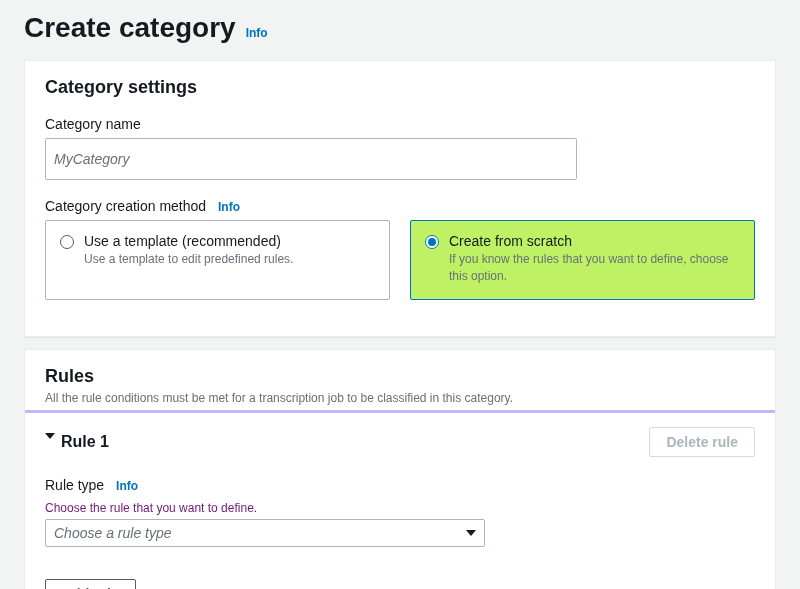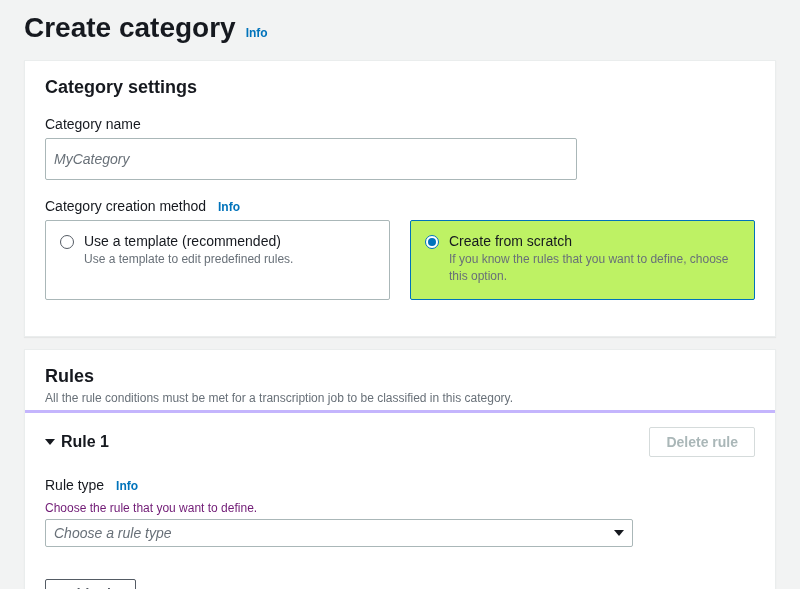--- a/index.html
+++ b/index.html
@@ -143,21 +143,20 @@
       padding: 0 20px 16px 20px;
     }
     .rule-row {
       display: flex;
       justify-content: space-between;
       align-items: center;
       padding: 14px 0 6px 0;
     }
     .rule-toggle {
       display: flex;
-      align-items: center;
       gap: 6px;
       cursor: pointer;
     }
     .caret {
       width: 0;
       height: 0;
       border-left: 5px solid transparent;
       border-right: 5px solid transparent;
       border-top: 6px solid #16191f;
     }
@@ -178,21 +177,21 @@
     }
     .btn.ghost {
       color: #aab7b8;
       border-color: #d5dbdb;
     }
     .rule-body {
       padding: 14px 0 0 0;
     }
     .select-wrap {
       position: relative;
-      width: 588px;
+      width: 440px;
       max-width: 100%;
     }
     .select {
       width: 100%;
       border: 1px solid #aab7b8;
       border-radius: 2px;
       padding: 5px 8px;
       font-size: 14px;
       font-style: italic;
       color: #687078;

